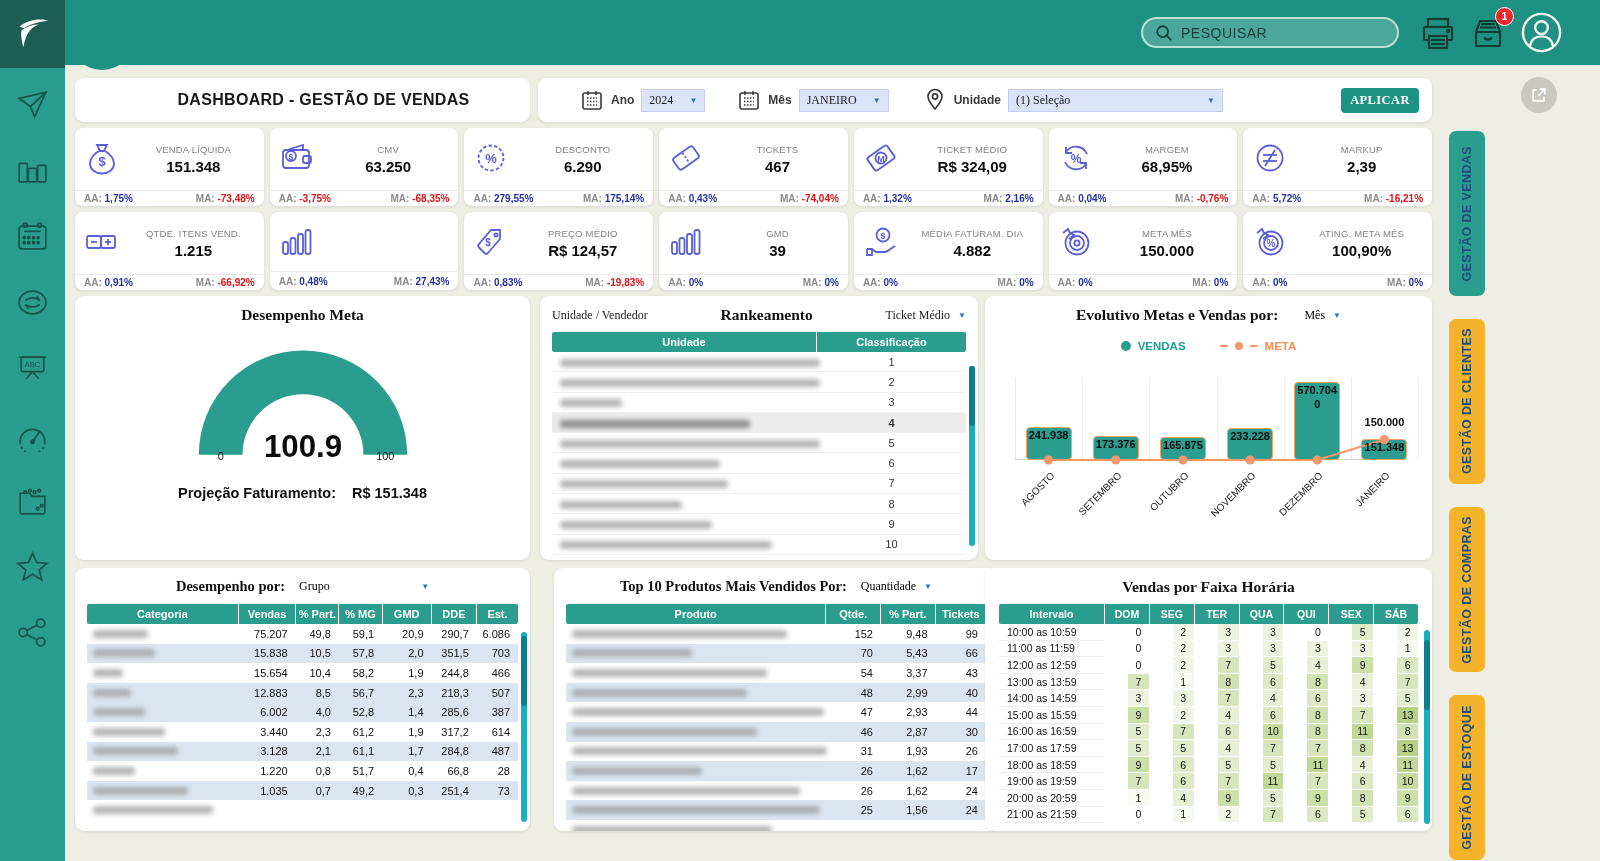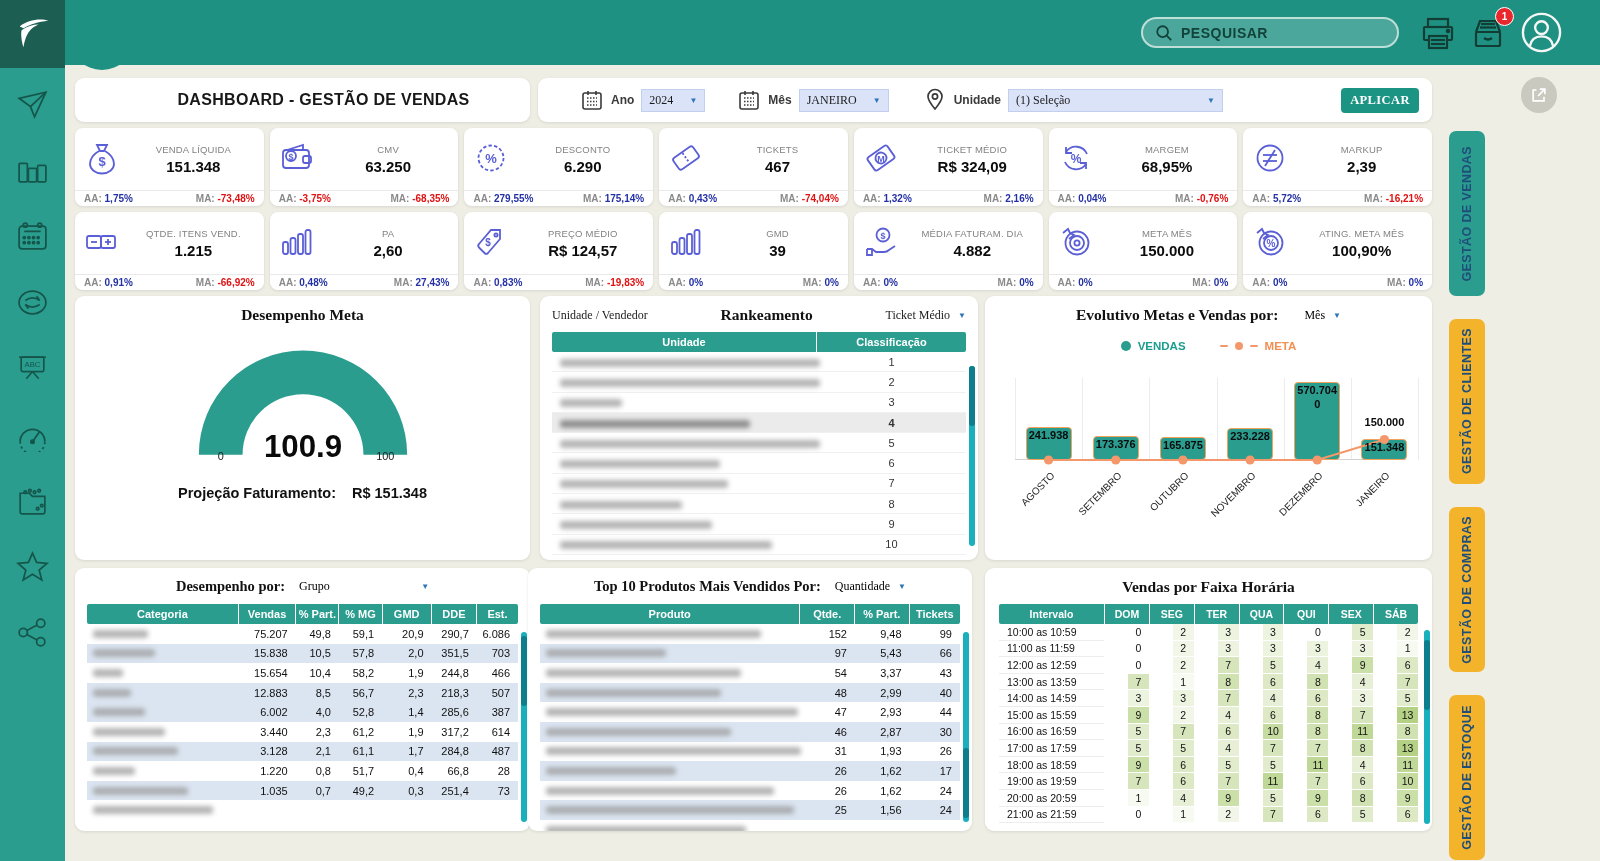--- a/index.html
+++ b/index.html
@@ -8,21 +8,21 @@
   
   .topbar { position:absolute; left:0; top:0; width:1600px; height:65px; background:#1f9182; z-index:5; }
   .deco-circle { position:absolute; left:70px; top:6px; width:64px; height:64px; border-radius:50%; background:#1f9182; z-index:1; }
   .logo-tile { position:absolute; left:0; top:0; width:65px; height:68px; background:#1d5e52; z-index:6; display:flex; align-items:center; justify-content:center; }
   .sidebar { position:absolute; left:0; top:0; width:65px; height:861px; background:#2a9d8f; z-index:4; display:flex; flex-direction:column; align-items:center; padding-top:88px; gap:29px; }
   .side-ic { width:37px; height:37px; display:flex; align-items:center; justify-content:center; color:#15564b; cursor:pointer; }
   .side-ic svg { width:35px; height:35px; }
 
   .search-pill { position:absolute; left:1141px; top:17px; width:258px; height:31px; border-radius:16px;
     background:rgba(255,255,255,.20); border:2px solid rgba(230,240,238,.75); display:flex; align-items:center; padding:0 12px; gap:8px; }
-  .search-pill input { border:none; outline:none; background:transparent; color:#13423a; font-weight:bold; font-size:14px; letter-spacing:.5px; width:190px; font-family:"Liberation Sans",sans-serif; }
+  .search-pill input { border:none; outline:none; background:transparent; color:#13423a; font-weight:normal; font-size:14px; letter-spacing:.5px; width:190px; font-family:"Liberation Sans",sans-serif; }
   .search-pill input::placeholder { color:#13423a; opacity:1; }
   .tb-ic { position:absolute; top:14px; width:40px; height:40px; color:#113d35; cursor:pointer; }
   .badge { position:absolute; right:-6px; top:-7px; min-width:19px; height:19px; border-radius:50%; background:#e8282d; color:#fff; font-size:10px; font-weight:bold; display:flex; align-items:center; justify-content:center; border:1.5px solid #fff; }
   .avatar { position:absolute; left:1520px; top:11px; width:43px; height:43px; color:#f4f7f6; cursor:pointer; }
 
   
   #main { position:absolute; left:65px; top:65px; width:1390px; height:796px; z-index:3; }
   .panel { position:absolute; background:#fff; border-radius:9px; box-shadow:0 1px 3px rgba(60,60,60,.13); overflow:hidden; }
 
   .title-panel { left:10px; top:13px; width:455px; height:44px; display:flex; align-items:center; justify-content:center; }
@@ -87,21 +87,21 @@
   .plot { position:relative; margin:26px 18px 0 22px; height:82px; }
   .plot-col { position:absolute; top:0; bottom:0; border-left:1px solid #ececec; }
   .plot-base { position:absolute; left:0; right:0; bottom:0; height:1px; background:#d2d2d2; }
   .bar { position:absolute; background:#2a9d8f; border:1.5px solid #f4a259; border-radius:4px; }
   .bar-label { position:absolute; font-size:11px; font-weight:bold; color:#0b0b0b; text-align:center; white-space:nowrap; }
   .xlabels { position:relative; height:60px; margin:4px 18px 0 22px; }
   .xlab { position:absolute; top:6px; width:64px; text-align:right; font-size:10px; color:#222; transform:rotate(-45deg); transform-origin:100% 0; white-space:nowrap; }
 
   
   .des-panel { left:10px; top:503px; width:455px; height:263px; padding:10px 12px 0 12px; }
-  .t10-panel { left:463px; top:503px; width:444px; height:263px; padding:10px 12px 0 12px; }
+  .t10-panel { left:489px; top:503px; width:444px; height:263px; padding:10px 12px 0 12px; }
   .heat-panel { left:920px; top:503px; width:447px; height:263px; padding:10px 14px 0 14px; }
   .tbl-title-row { display:flex; align-items:center; justify-content:center; gap:14px; margin-bottom:9px; }
   .grid-row { display:flex; align-items:center; height:19.6px; font-size:11px; color:#111; }
   .grid-row.alt { background:#dbe5f1; }
   .num { text-align:right; padding-right:8px; }
   .des-c0 { width:37%; padding-left:6px; } .des-c1 { width:14%; } .des-c2 { width:10.5%; } .des-c3 { width:10.5%; } .des-c4 { width:12%; } .des-c5 { width:11%; } .des-c6 { width:10%; }
   .t10-c0 { width:62%; padding-left:6px; } .t10-c1 { width:13%; } .t10-c2 { width:13%; } .t10-c3 { width:12%; }
   .hdr-cell { border-right:1.5px solid #fff; }
   .hdr-cell:last-child { border-right:none; }
 
@@ -460,24 +460,20 @@
         </div>
       </div>
       <div class="kpi-card">
         <div class="kpi-main">
           <span class="kpi-icon"><svg viewBox="0 0 36 36" fill="none" stroke="currentColor" stroke-width="1.8">
               <rect x="4" y="18" width="5" height="12" rx="2"></rect>
               <rect x="11.5" y="14" width="5" height="16" rx="2"></rect>
               <rect x="19" y="10" width="5" height="20" rx="2"></rect>
               <rect x="26.5" y="6" width="5" height="24" rx="2"></rect>
             </svg></span>
-          <div class="kpi-texts">
-            <div class="kpi-label">PA</div>
-            <div class="kpi-value">2,60</div>
-          </div>
         </div>
         <div class="kpi-foot">
           <span><span class="kf-label">AA:</span> <span class="pos">0,48%</span></span>
           <span><span class="kf-label">MA:</span> <span class="pos">27,43%</span></span>
         </div>
       </div>
       <div class="kpi-card">
         <div class="kpi-main">
           <span class="kpi-icon"><svg viewBox="0 0 36 36" fill="none" stroke="currentColor" stroke-width="1.8">
               <path d="M6 20 L18 6 h9 v9 L15 29 a2.5 2.5 0 0 1 -3.5 0 L6 23.5 a2.5 2.5 0 0 1 0 -3.5 Z"></path>
@@ -829,21 +825,21 @@
       </div>
     <div id="t10-rows">
         <div class="grid-row">
           <div class="t10-c0"><span class="blurbar" style="width: 215px;"></span></div>
           <div class="num t10-c1">152</div>
           <div class="num t10-c2">9,48</div>
           <div class="num t10-c3">99</div>
         </div>
         <div class="grid-row alt">
           <div class="t10-c0"><span class="blurbar" style="width: 120px;"></span></div>
-          <div class="num t10-c1">97</div>
+          <div class="num t10-c1">70</div>
           <div class="num t10-c2">5,43</div>
           <div class="num t10-c3">66</div>
         </div>
         <div class="grid-row">
           <div class="t10-c0"><span class="blurbar" style="width: 195px;"></span></div>
           <div class="num t10-c1">54</div>
           <div class="num t10-c2">3,37</div>
           <div class="num t10-c3">43</div>
         </div>
         <div class="grid-row alt">

